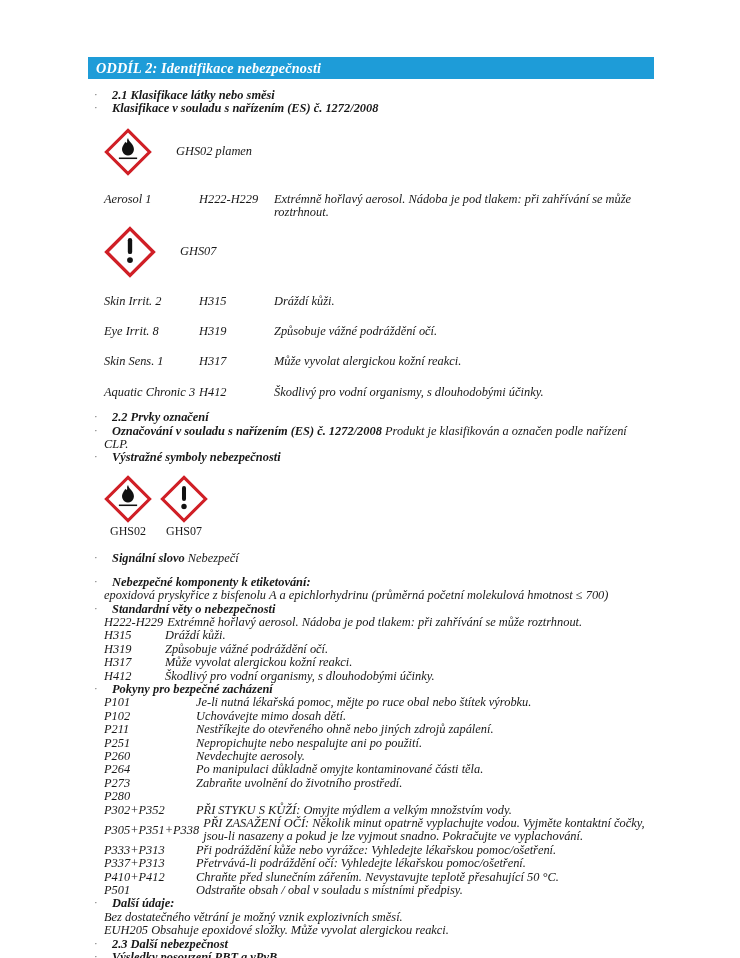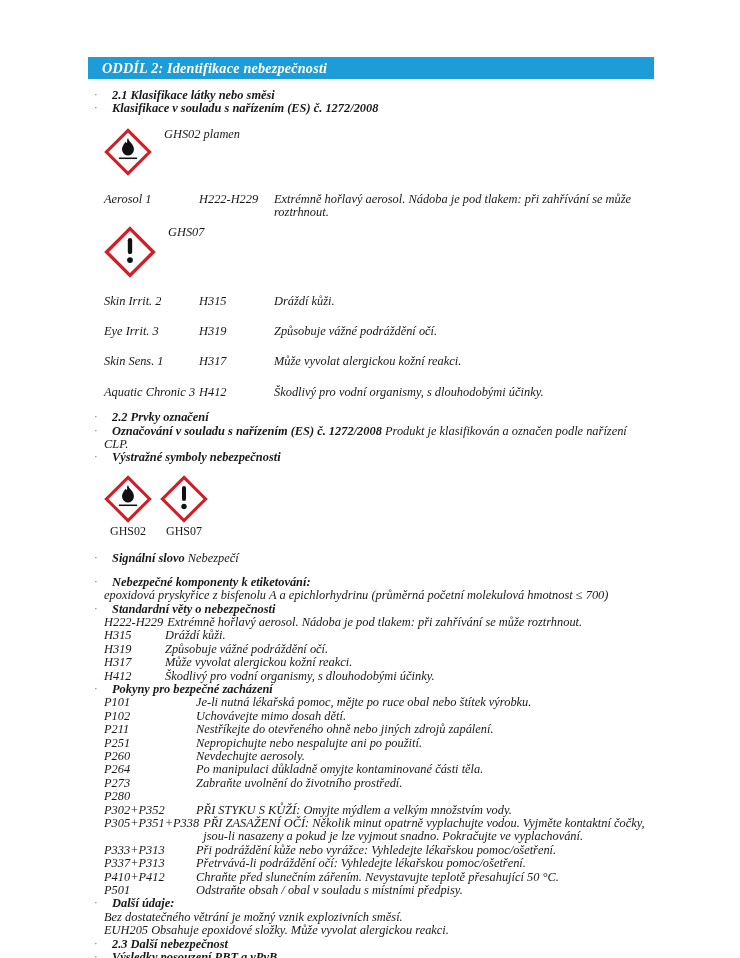--- a/index.html
+++ b/index.html
@@ -5,43 +5,43 @@
   html,body{margin:0;padding:0;background:#ffffff;}
   body{
     width:740px;height:958px;overflow:hidden;position:relative;
     font-family:"Liberation Serif","DejaVu Serif",serif;
     font-style:italic;color:#181818;font-size:12.4px;line-height:13.4px;
     -webkit-font-smoothing:antialiased;
   }
   .content{margin:57px 86px 0 88px;}
   .bar{
     background:#1e9cd8;color:#ffffff;font-weight:bold;
-    font-size:14.2px;line-height:22px;height:22px;padding-left:14px;
+    font-size:14.2px;line-height:22px;height:22px;padding-left:8px;
     letter-spacing:.2px;
   }
   .body-block{padding-left:16px;padding-right:2px;}
   .line{position:relative;}
   .dot{position:absolute;left:-10px;top:-1px;color:#666;font-style:normal;font-size:11px;}
   .b{font-weight:bold;margin-left:8px;}.mt6{margin-top:6px;}.mt8{margin-top:8px;}
   .mt10{margin-top:10px;}.mt12{margin-top:12px;}.mt14{margin-top:14px;}
   
   .crow{display:flex;margin-top:17px;}
   .c1{flex:0 0 95px;}
   .c2{flex:0 0 75px;}
   .c3{flex:1;}
   
   .hrow{display:flex;}
   .hcode{flex:0 0 57px;white-space:nowrap;padding-right:4px;}
   .htext{flex:1;}
   
-  .prow{display:flex;}
+  .prow{display:flex;align-items:center;}
   .pcode{flex:0 0 88px;white-space:nowrap;padding-right:4px;}
   .ptext{flex:1;}
   
-  .picto-row{display:flex;gap:12px;}
+  .picto-row{display:flex;align-items:center;gap:24px;}
   .picto{width:48px;height:48px;display:block;}
   .picto-lg{width:52px;height:52px;}
   .picto-pair{display:flex;gap:8px;}
   .picto-col{display:flex;flex-direction:column;align-items:center;}
   .picto-cap{font-style:normal;font-size:12px;margin-top:2px;}
 </style>
 </head>
 <body>
 
 <svg width="0" height="0" style="position:absolute">
@@ -98,21 +98,21 @@
       </svg>
       <span>GHS07</span>
     </div>
 
     <div class="crow mt6">
       <span class="c1">Skin Irrit. 2</span>
       <span class="c2">H315</span>
       <span class="c3">Dráždí kůži.</span>
     </div>
     <div class="crow">
-      <span class="c1">Eye Irrit. 3</span>
+      <span class="c1">Eye Irrit. 8</span>
       <span class="c2">H319</span>
       <span class="c3">Způsobuje vážné podráždění očí.</span>
     </div>
     <div class="crow">
       <span class="c1">Skin Sens. 1</span>
       <span class="c2">H317</span>
       <span class="c3">Může vyvolat alergickou kožní reakci.</span>
     </div>
     <div class="crow mt6">
       <span class="c1">Aquatic Chronic 3</span>

